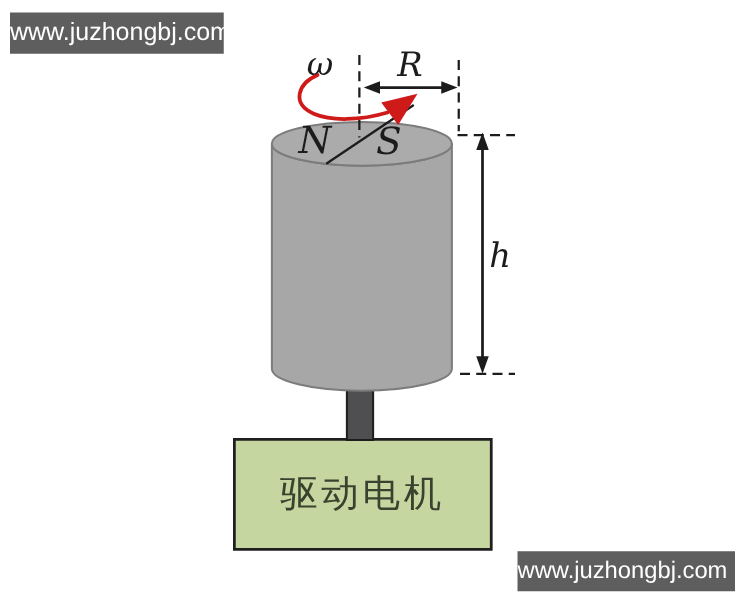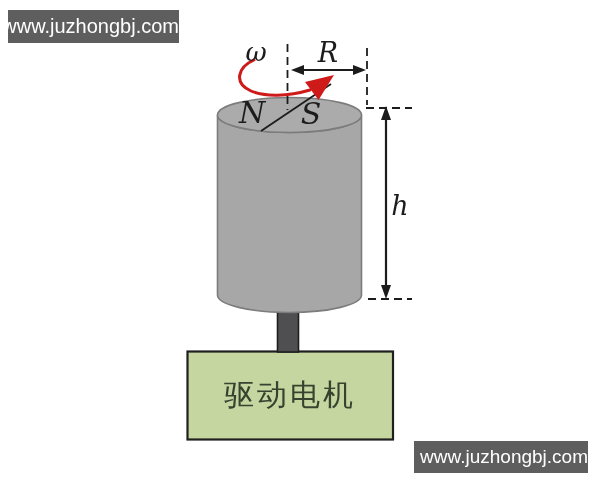--- a/index.html
+++ b/index.html
@@ -2,21 +2,21 @@
 <html><head>
 <meta charset="utf-8">
 <style>
   html,body{margin:0;padding:0;background:#fff;}
   .stage{
     position:relative;width:600px;height:480px;background:#ffffff;
     font-family:"Liberation Sans",sans-serif;overflow:hidden;
   }
   .diagram-svg{position:absolute;left:0;top:0;width:600px;height:480px;}
   .badge{
-    position:absolute;display:flex;align-items:center;justify-content:flex-end;
+    position:absolute;display:flex;align-items:center;justify-content:flex-start;
     background:#5e5e5e;color:#ffffff;font-size:20px;white-space:nowrap;
     font-family:"Liberation Sans",sans-serif;
   }
   .badge-tl{left:8px;top:10px;width:171px;height:33px;}
   .badge-br{left:414px;top:441px;width:174px;height:32px;font-size:19px;}
   .math{
     position:absolute;transform:translate(-50%,-50%);
     font-family:"DejaVu Serif",serif;font-style:italic;color:#1c1c1c;
     line-height:1;
   }

